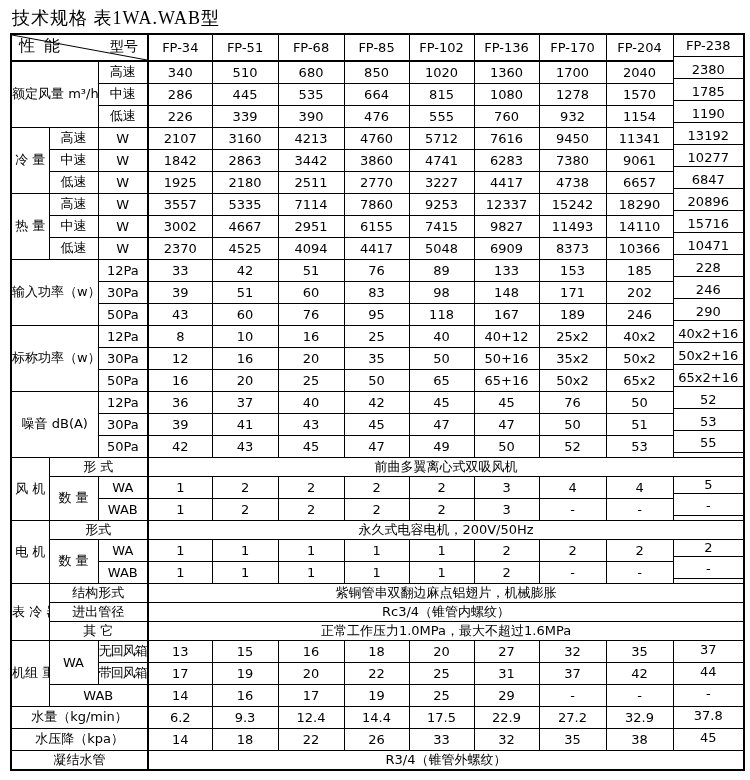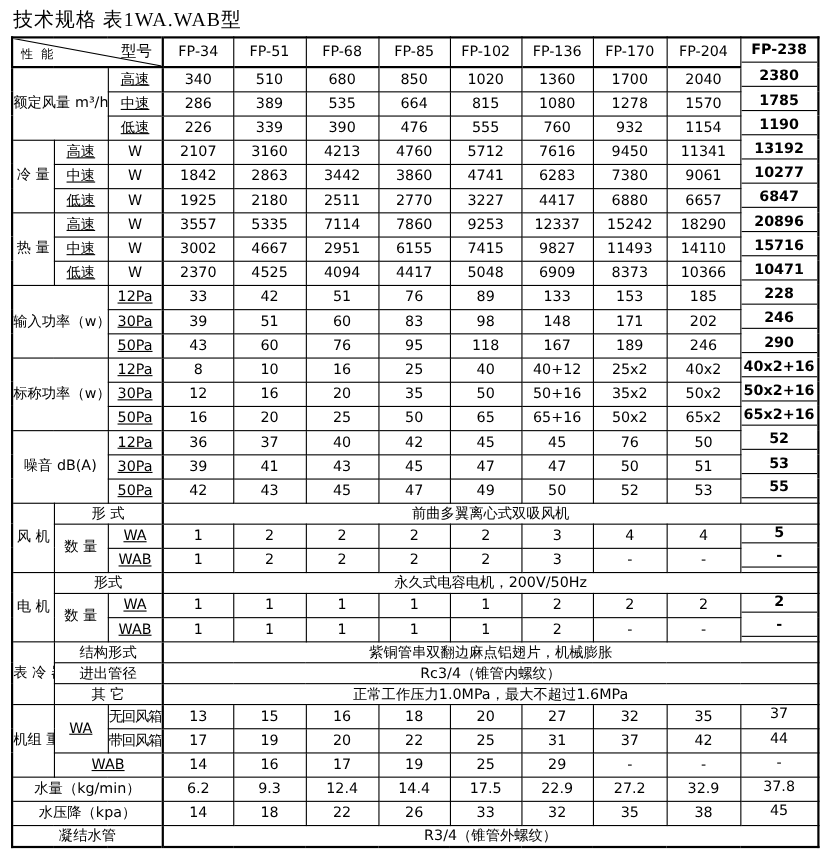--- a/index.html
+++ b/index.html
@@ -9,36 +9,36 @@
   #spec{position:absolute;left:10px;top:33px;width:735px;border-collapse:collapse;
     table-layout:fixed;border:2px solid #000;}
   #spec tr{height:22px;}
   #spec tr.short{height:19px;}
   #spec thead tr{height:27px;}
   #spec th,#spec td{border:1px solid #000;padding:0;text-align:center;vertical-align:middle;
     font-size:13px;font-weight:normal;white-space:nowrap;overflow:hidden;}
   #spec thead th{border-bottom-width:2px;}
   tr.gb td{border-bottom-width:2px;}
   .lab{font-size:14px;}
-  .rl{font-size:13.5px;text-decoration:underline;}
+  .rl{font-size:13.5px;}
   .unit{font-size:12px;}
   .pre{white-space:pre-line;line-height:1.2;}
   .span{font-size:13.5px;}
   .tight{font-size:13px;letter-spacing:-1px;}
   .dL{border-left-width:2px !important;}
   
-  #spec th.lc,#spec td.lc{border-top:none;border-bottom:none;position:relative;padding-bottom:6px;font-weight:bold;}
+  #spec th.lc,#spec td.lc{border-top:none;border-bottom:none;position:relative;padding-bottom:6px;}
   tr.gb td.lc{border-bottom:none;}
   #spec th.lc::after,#spec td.lc::after{content:"";position:absolute;left:0;right:0;bottom:4px;
     height:1px;background:#000;}
   #spec td.lcr{padding-bottom:4px;}
   th.corner{position:relative;}
   .diag{position:absolute;left:0;top:0;width:100%;height:100%;}
   .corner-tr{position:absolute;top:3px;right:9px;font-size:14px;}
-  .corner-bl{position:absolute;bottom:3px;left:7px;font-size:11px;letter-spacing:2px;}
+  .corner-bl{position:absolute;bottom:3px;left:7px;font-size:16px;letter-spacing:2px;}
 </style>
 </head>
 <body>
 
 <div id="title">技术规格  表1WA.WAB型</div>
 
 <table id="spec">
   <colgroup>
     <col style="width:38px">
       <col style="width:49px">
@@ -84,21 +84,21 @@
         <td>850</td>
         <td>1020</td>
         <td>1360</td>
         <td>1700</td>
         <td>2040</td>
         <td class="lc">2380</td>
       </tr>
       <tr>
         <td class="rl">中速</td>
         <td class="dL">286</td>
-        <td>389</td>
+        <td>445</td>
         <td>535</td>
         <td>664</td>
         <td>815</td>
         <td>1080</td>
         <td>1278</td>
         <td>1570</td>
         <td class="lc">1785</td>
       </tr>
       <tr class="gb">
         <td class="rl">低速</td>
@@ -142,21 +142,21 @@
       </tr>
       <tr class="gb">
         <td class="rl">低速</td>
         <td class="unit">W</td>
         <td class="dL">1925</td>
         <td>2180</td>
         <td>2511</td>
         <td>2770</td>
         <td>3227</td>
         <td>4417</td>
-        <td>6880</td>
+        <td>4738</td>
         <td>6657</td>
         <td class="lc">6847</td>
       </tr>
       <tr>
         <td rowspan="3" class="lab pre">热
 量</td>
         <td class="rl">高速</td>
         <td class="unit">W</td>
         <td class="dL">3557</td>
         <td>5335</td>

